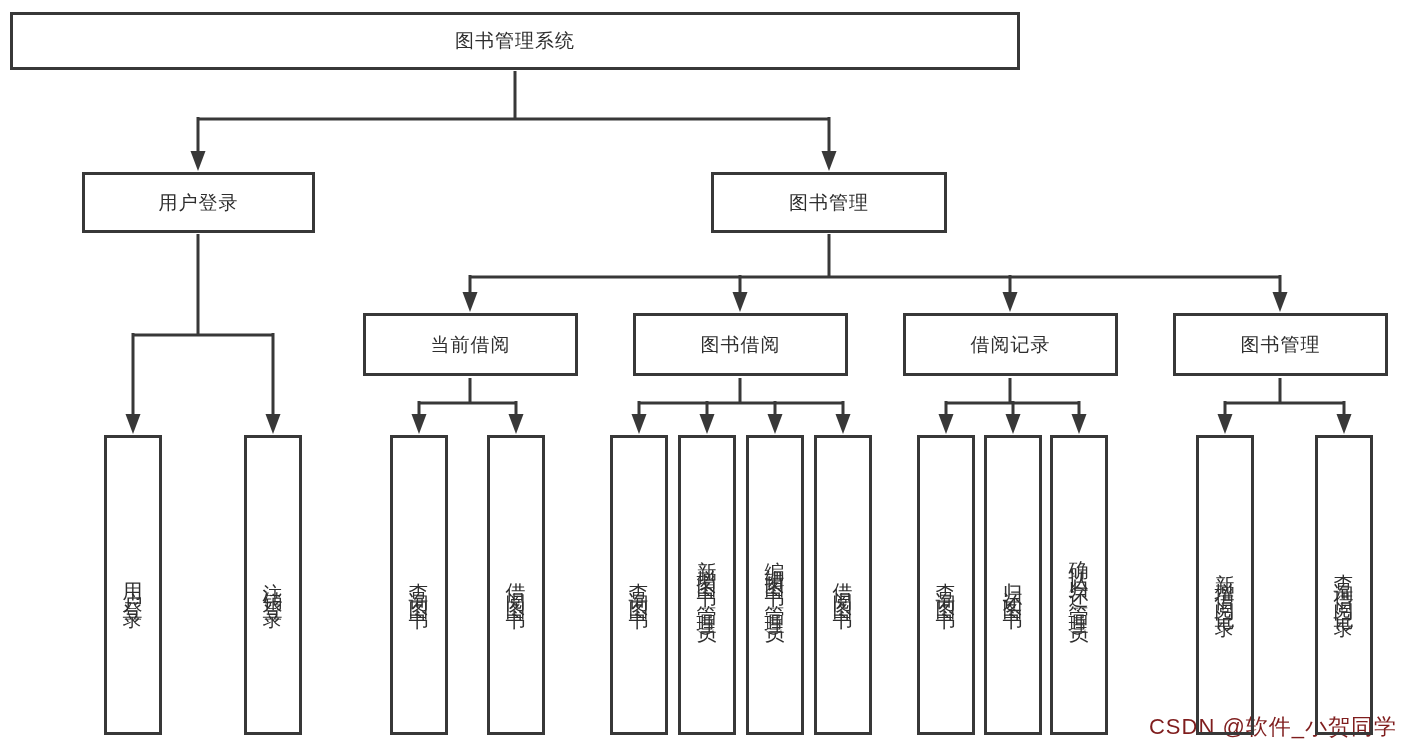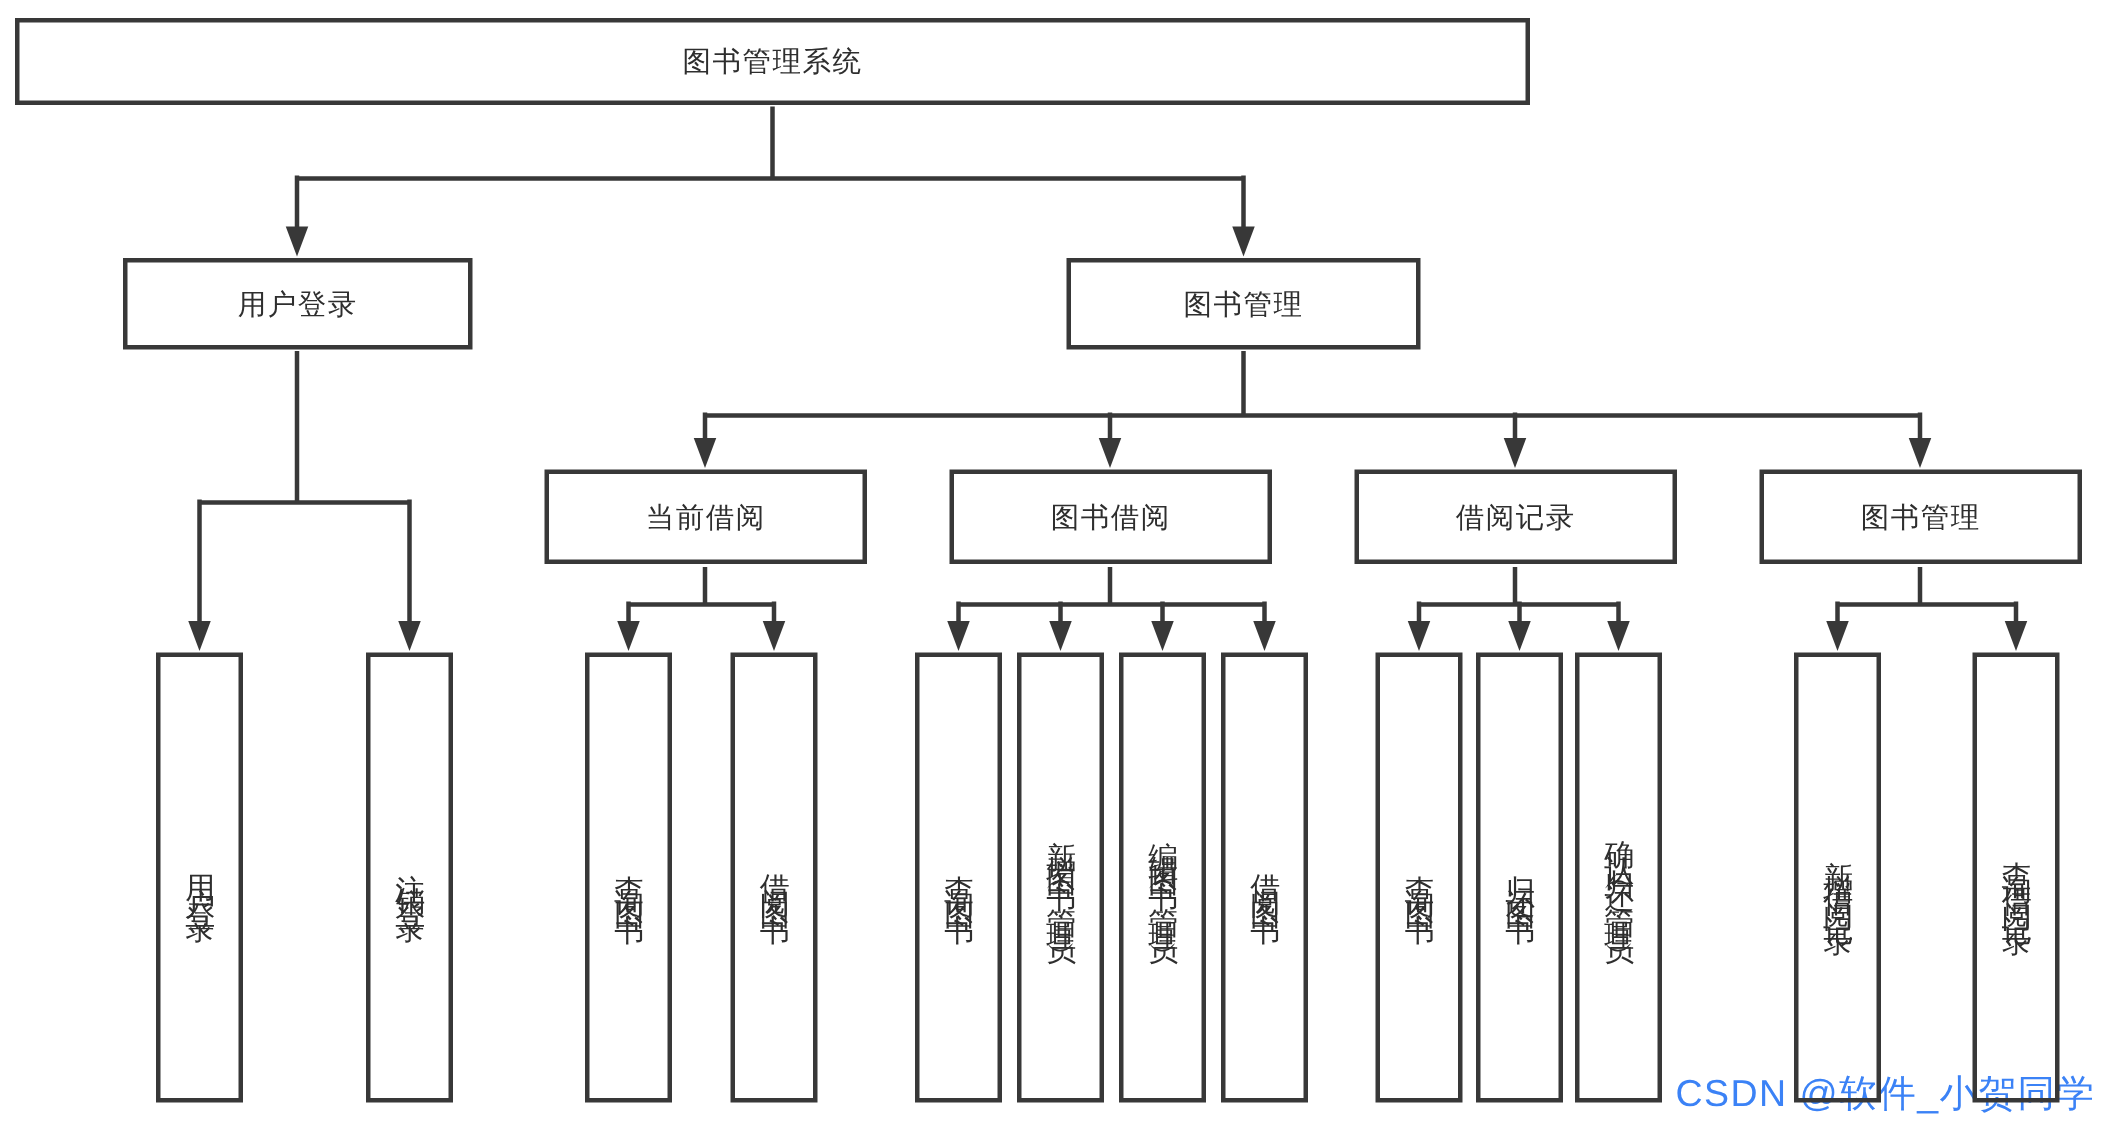--- a/index.html
+++ b/index.html
@@ -12,22 +12,22 @@
     position:absolute;box-sizing:border-box;border:3px solid #383838;background:transparent;
     display:flex;align-items:center;justify-content:center;
   }
   .hnode{font-size:19px;letter-spacing:1px;}
   .vnode{width:58px;height:300px;}
   .vnode span{
     writing-mode:vertical-rl;text-orientation:mixed;
     font-size:20px;line-height:1;letter-spacing:9px;white-space:nowrap;
   }
   .watermark{
-    position:absolute;right:8px;top:712px;font-size:25px;letter-spacing:1px;
-    color:#3b82f6;white-space:nowrap;
+    position:absolute;right:8px;top:712px;font-size:22px;letter-spacing:1px;
+    color:#7f1d1d;white-space:nowrap;
   }
   svg .cline{stroke:#383838;stroke-width:3;fill:none;}
   svg .ahead{fill:#383838;stroke:none;}
 </style>
 </head>
 <body>
 
 <div class="canvas">
 
   <div class="watermark">CSDN @软件_小贺同学</div>

